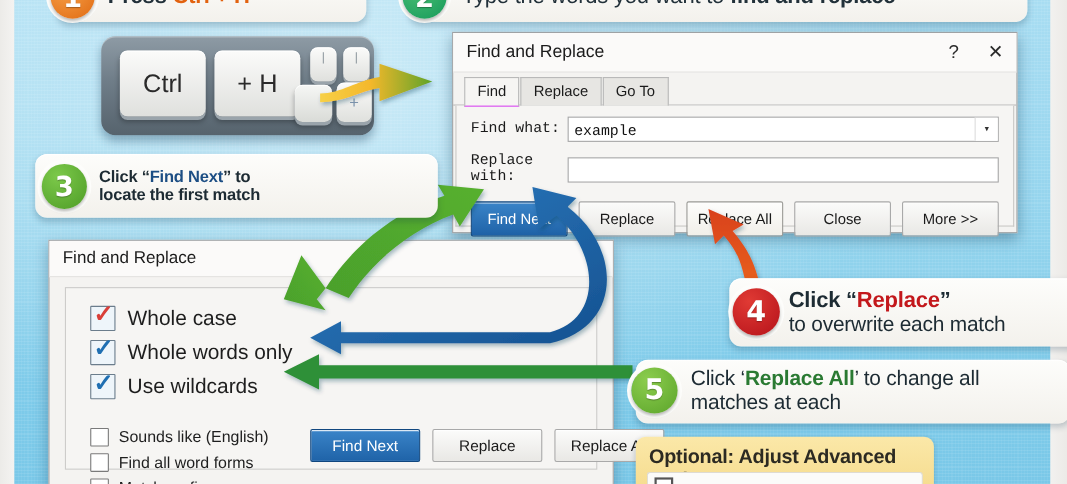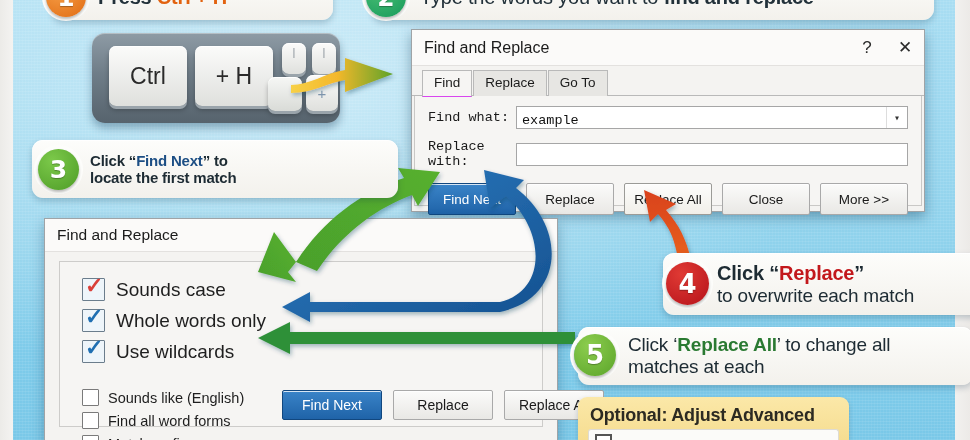--- a/index.html
+++ b/index.html
@@ -270,21 +270,21 @@
   <div id="dlgBot">
     <div class="dlg-title">
       <div class="t">Find and Replace</div>
     </div>
     <div class="optpanel">
       <div class="cklist">
         <div class="ckrow">
           <span class="ckbox">
               <span class="tick red">✓</span>
             </span>
-          <span class="cklabel">Sounds case</span>
+          <span class="cklabel">Whole case</span>
         </div>
         <div class="ckrow">
           <span class="ckbox">
               <span class="tick blue">✓</span>
             </span>
           <span class="cklabel">Whole words only</span>
         </div>
         <div class="ckrow">
           <span class="ckbox">
               <span class="tick blue">✓</span>

